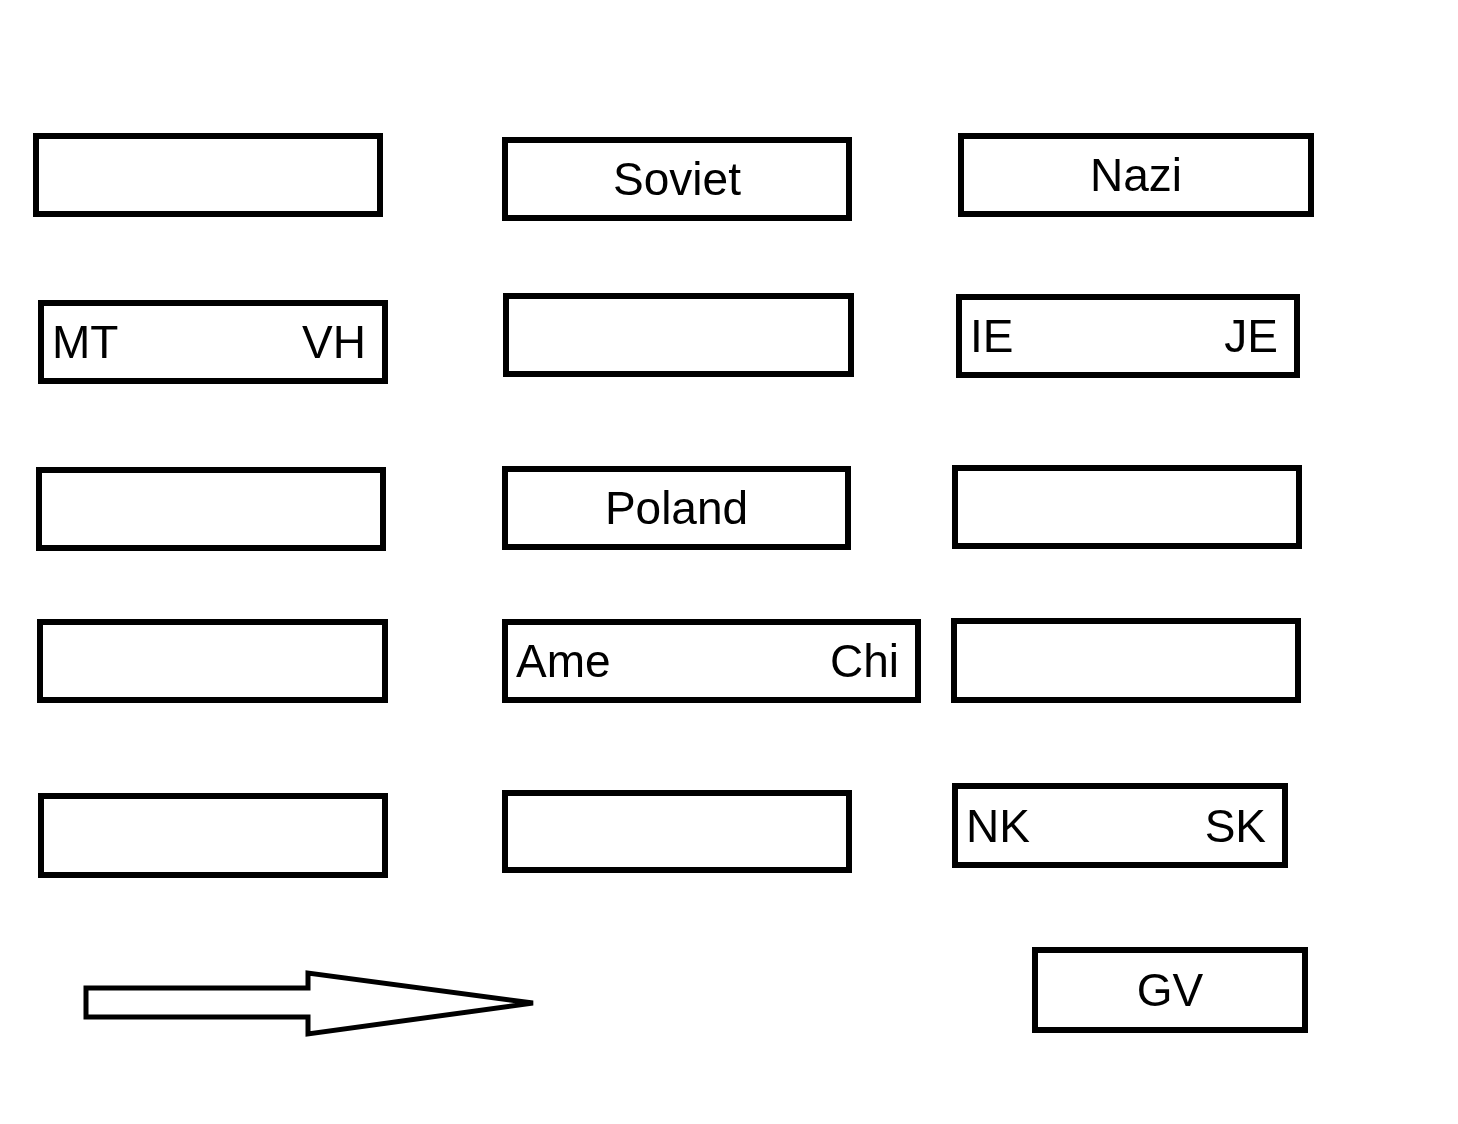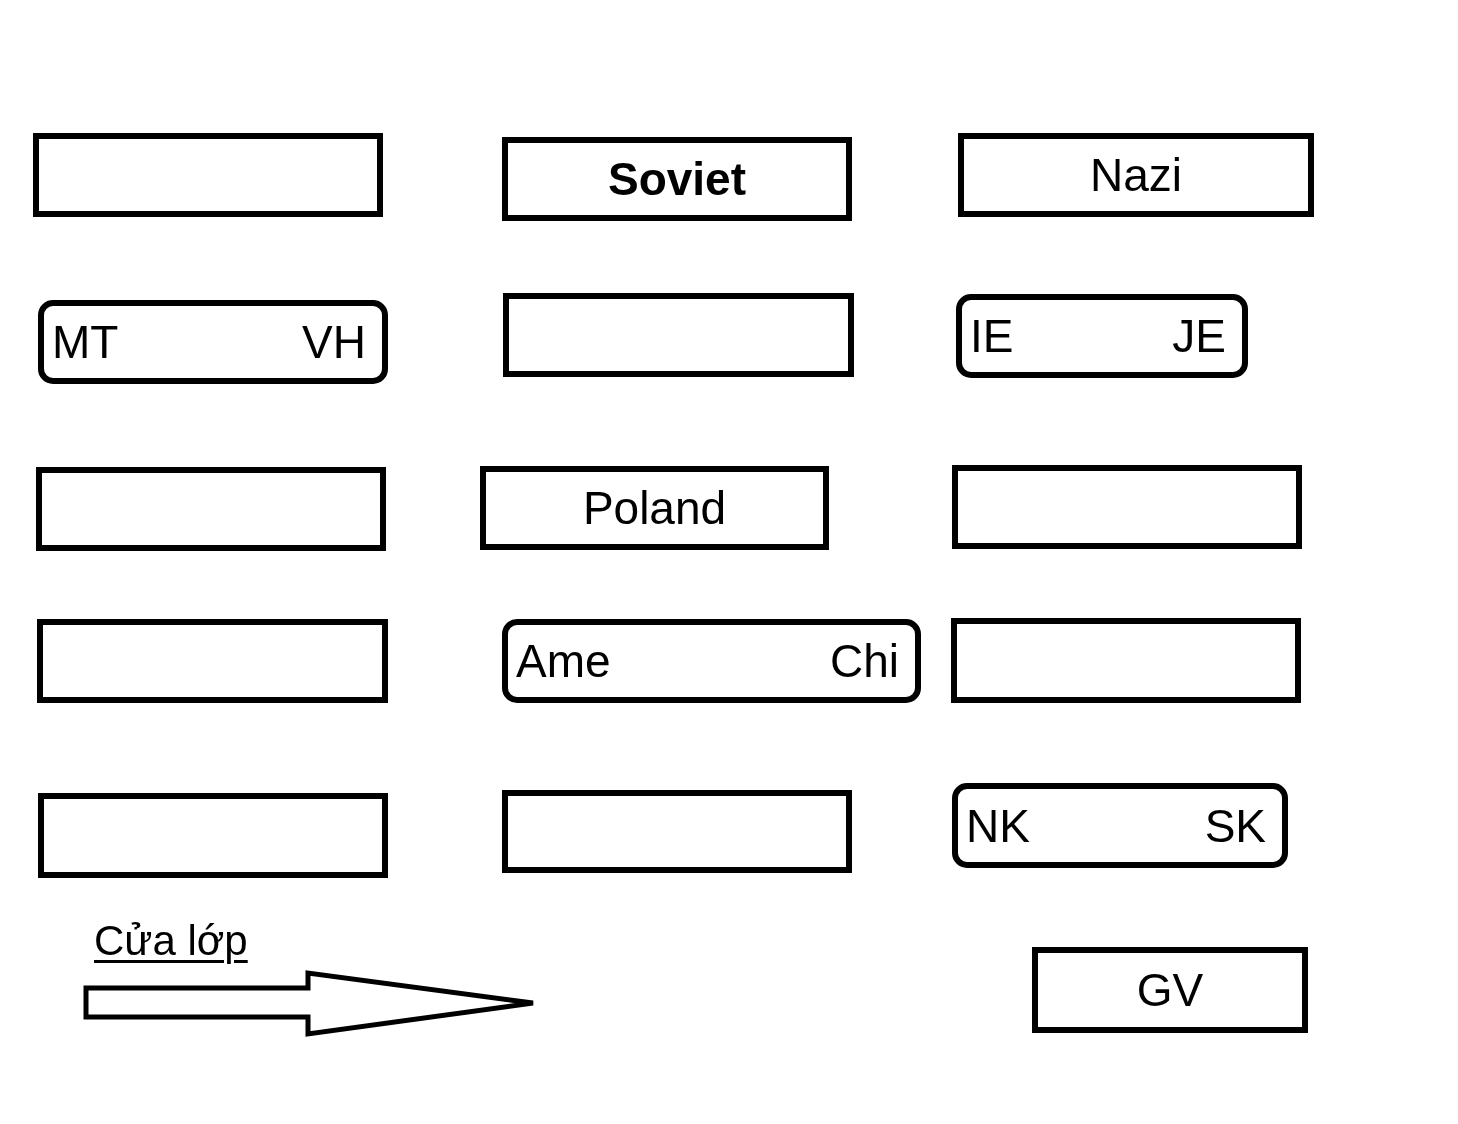--- a/index.html
+++ b/index.html
@@ -21,21 +21,21 @@
     box-sizing: border-box;
     border: 6px solid #000000;
     background: #ffffff;
     display: flex;
     align-items: center;
     font-size: 46px;
     line-height: 1;
     white-space: nowrap;
   }
   .desk.center { justify-content: center; }
-  .desk.split  { justify-content: space-between; padding: 0 16px 0 8px; border-radius: 15px; }
+  .desk.split  { justify-content: space-between; padding: 0 16px 0 8px; }
   .door-label {
     position: absolute;
     left: 94px;
     top: 916px;
     font-size: 42px;
     line-height: 1.2;
     text-decoration: underline;
     text-decoration-thickness: 3px;
     text-underline-offset: 5px;
     white-space: nowrap;
@@ -45,58 +45,57 @@
     left: 83px;
     top: 970px;
   }
 </style>
 </head>
 <body>
 
 <div class="canvas">
 
   <div class="desk center" style="left:33px; top:133px; width:350px; height:84px;"></div>
-  <div class="desk center" style="left:502px; top:137px; width:350px; height:84px;font-weight:bold;">
+  <div class="desk center" style="left:502px; top:137px; width:350px; height:84px;">
     <span>Soviet</span>
   </div>
   <div class="desk center" style="left:958px; top:133px; width:356px; height:84px;">
     <span>Nazi</span>
   </div>
 
   <div class="desk split" style="left:38px; top:300px; width:350px; height:84px;">
     <span>MT</span>
     <span>VH</span>
   </div>
   <div class="desk center" style="left:503px; top:293px; width:351px; height:84px;"></div>
-  <div class="desk split" style="left:956px; top:294px; width:292px; height:84px;">
+  <div class="desk split" style="left:956px; top:294px; width:344px; height:84px;">
     <span>IE</span>
     <span>JE</span>
   </div>
 
   <div class="desk center" style="left:36px; top:467px; width:350px; height:84px;"></div>
-  <div class="desk center" style="left:480px; top:466px; width:349px; height:84px;">
+  <div class="desk center" style="left:502px; top:466px; width:349px; height:84px;">
     <span>Poland</span>
   </div>
   <div class="desk center" style="left:952px; top:465px; width:350px; height:84px;"></div>
 
   <div class="desk center" style="left:37px; top:619px; width:351px; height:84px;"></div>
   <div class="desk split" style="left:502px; top:619px; width:419px; height:84px;">
     <span>Ame</span>
     <span>Chi</span>
   </div>
   <div class="desk center" style="left:951px; top:618px; width:350px; height:85px;"></div>
 
   <div class="desk center" style="left:38px; top:793px; width:350px; height:85px;"></div>
   <div class="desk center" style="left:502px; top:790px; width:350px; height:83px;"></div>
   <div class="desk split" style="left:952px; top:783px; width:336px; height:85px;">
     <span>NK</span>
     <span>SK</span>
   </div>
 
-  <div class="door-label">Cửa lớp</div>
   <svg class="door-arrow" width="455" height="70" viewBox="0 0 455 70">
     <polygon points="3,18 225,18 225,3 450,33 225,64 225,47 3,47" fill="#ffffff" stroke="#000000" stroke-width="5" stroke-linejoin="miter"></polygon>
   </svg>
 
   <div class="desk center" style="left:1032px; top:947px; width:276px; height:86px;">
     <span>GV</span>
   </div>
 
 </div>
 

